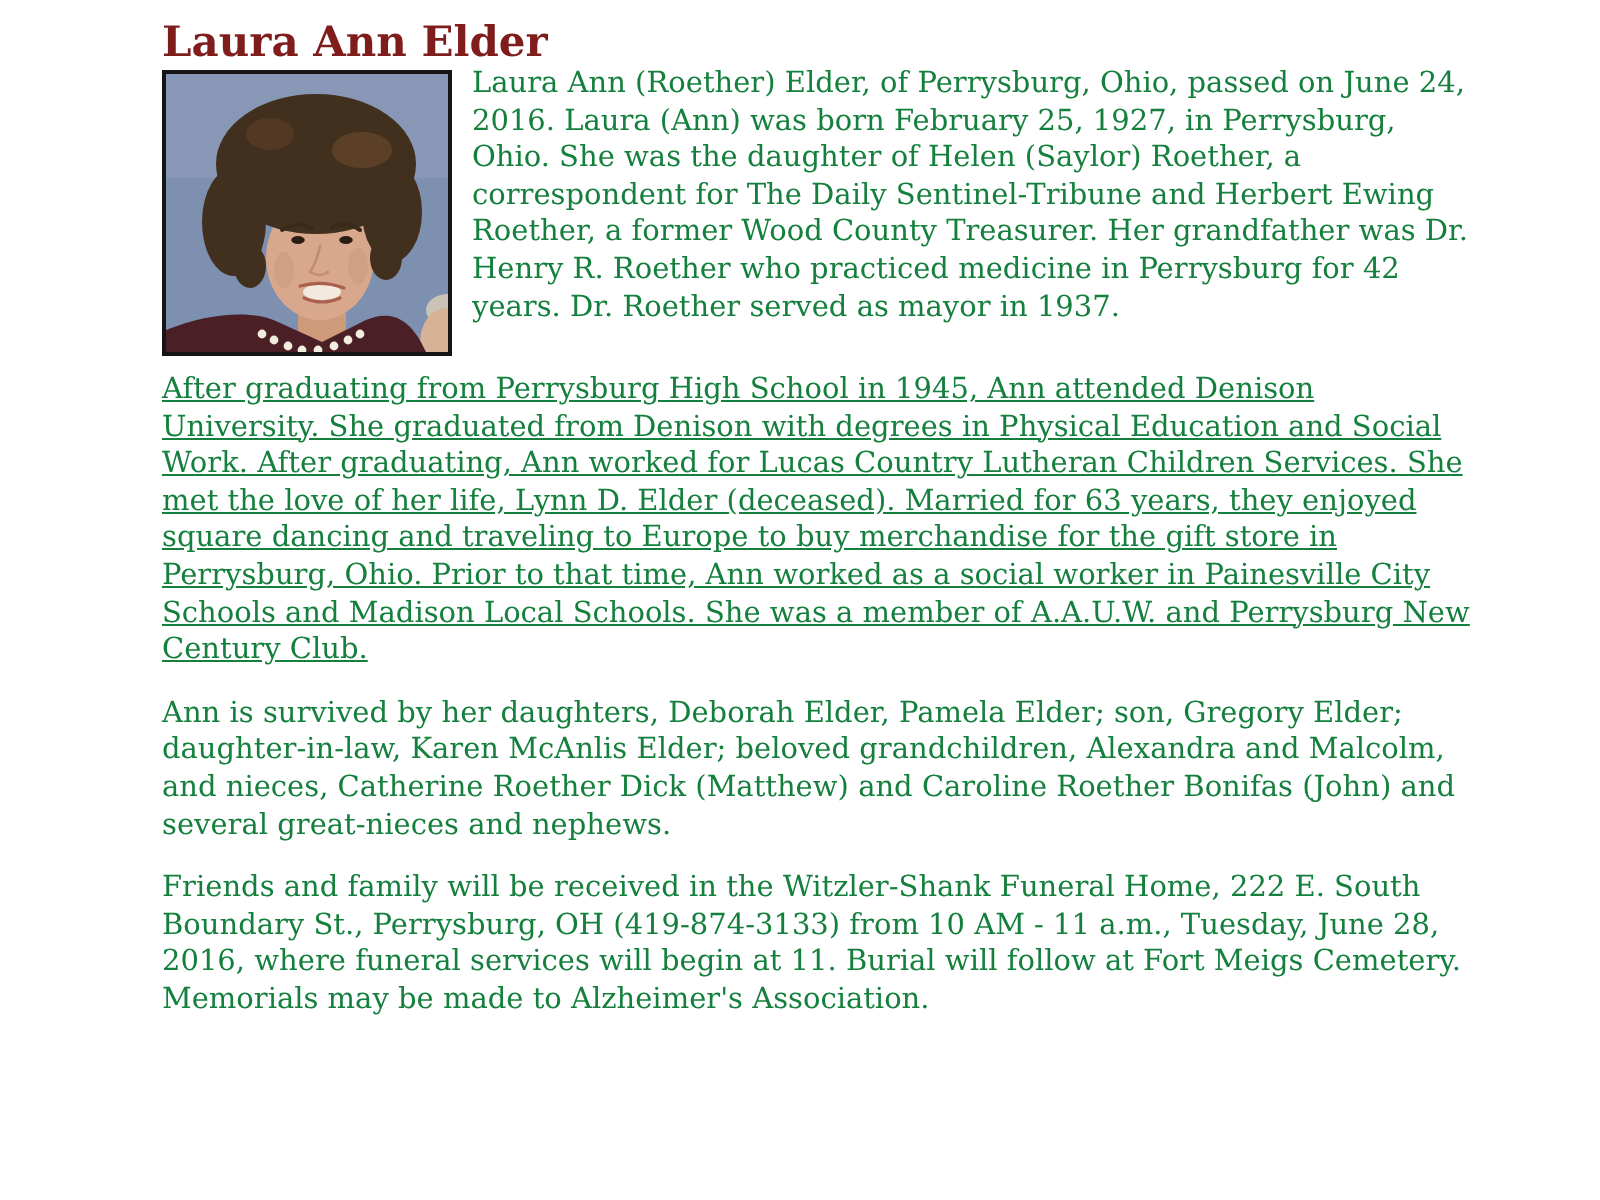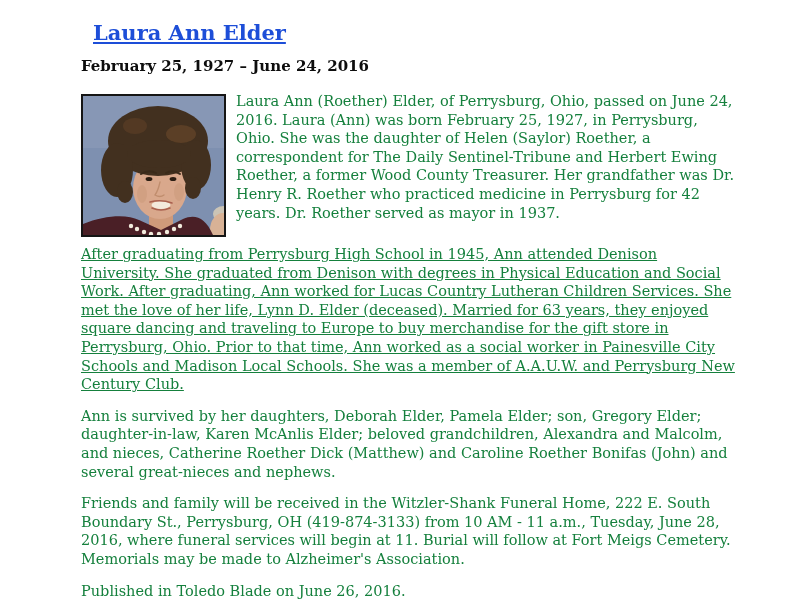--- a/index.html
+++ b/index.html
@@ -14,26 +14,25 @@
     font-family: "DejaVu Serif", "Liberation Serif", serif;
     color: #212121;
   }
   .page {
     box-sizing: border-box;
     width: 800px;
     height: 600px;
     padding: 9px 64px 0 81px;
   }
   .page-title {
-    margin: 12px;
+    margin: 0;
     font-size: 21px;
     line-height: 24px;
     font-weight: bold;
-    color: #1d4ed8;
-    text-decoration: underline;
+    color: #7f1d1d;
   }
   .life-dates {
     margin: 0 0 16px 0;
     font-size: 15px;
     line-height: 19px;
     font-weight: bold;
     color: #0d0d0d;
   }
   .obit p {
     margin: 0 0 13px 0;
@@ -52,21 +51,20 @@
     background: #7e90b0;
   }
   .photo-frame svg { display: block; }
 </style>
 </head>
 <body>
 
 <div class="page">
 
   <h1 class="page-title">Laura Ann Elder</h1>
-  <h2 class="life-dates">February 25, 1927 – June 24, 2016</h2>
 
   <div class="obit">
 
     <p>
       <span class="photo-frame">
         <svg width="141" height="139" viewBox="0 0 141 139" xmlns="http://www.w3.org/2000/svg">
 
           <rect x="0" y="0" width="141" height="139" fill="#7e90b0"></rect>
           <rect x="0" y="0" width="141" height="52" fill="#ffffff" opacity="0.07"></rect>
 
@@ -118,16 +116,15 @@
         </svg>
       </span><span>Laura Ann (Roether) Elder, of Perrysburg, Ohio, passed on June 24, 2016. Laura (Ann) was born February 25, 1927, in Perrysburg, Ohio. She was the daughter of Helen (Saylor) Roether, a correspondent for The Daily Sentinel-Tribune and Herbert Ewing Roether, a former Wood County Treasurer. Her grandfather was Dr. Henry R. Roether who practiced medicine in Perrysburg for 42 years. Dr. Roether served as mayor in 1937.</span>
     </p>
 
     <p class="after-photo">After graduating from Perrysburg High School in 1945, Ann attended Denison University. She graduated from Denison with degrees in Physical Education and Social Work. After graduating, Ann worked for Lucas Country Lutheran Children Services. She met the love of her life, Lynn D. Elder (deceased). Married for 63 years, they enjoyed square dancing and traveling to Europe to buy merchandise for the gift store in Perrysburg, Ohio. Prior to that time, Ann worked as a social worker in Painesville City Schools and Madison Local Schools. She was a member of A.A.U.W. and Perrysburg New Century Club.</p>
 
     <p>Ann is survived by her daughters, Deborah Elder, Pamela Elder; son, Gregory Elder; daughter-in-law, Karen McAnlis Elder; beloved grandchildren, Alexandra and Malcolm, and nieces, Catherine Roether Dick (Matthew) and Caroline Roether Bonifas (John) and several great-nieces and nephews.</p>
 
     <p>Friends and family will be received in the Witzler-Shank Funeral Home, 222 E. South Boundary St., Perrysburg, OH (419-874-3133) from 10 AM - 11 a.m., Tuesday, June 28, 2016, where funeral services will begin at 11. Burial will follow at Fort Meigs Cemetery. Memorials may be made to Alzheimer's Association.</p>
 
-    <p class="published">Published in Toledo Blade on June 26, 2016.</p>
 
   </div>
 </div>
 
 </body></html>

